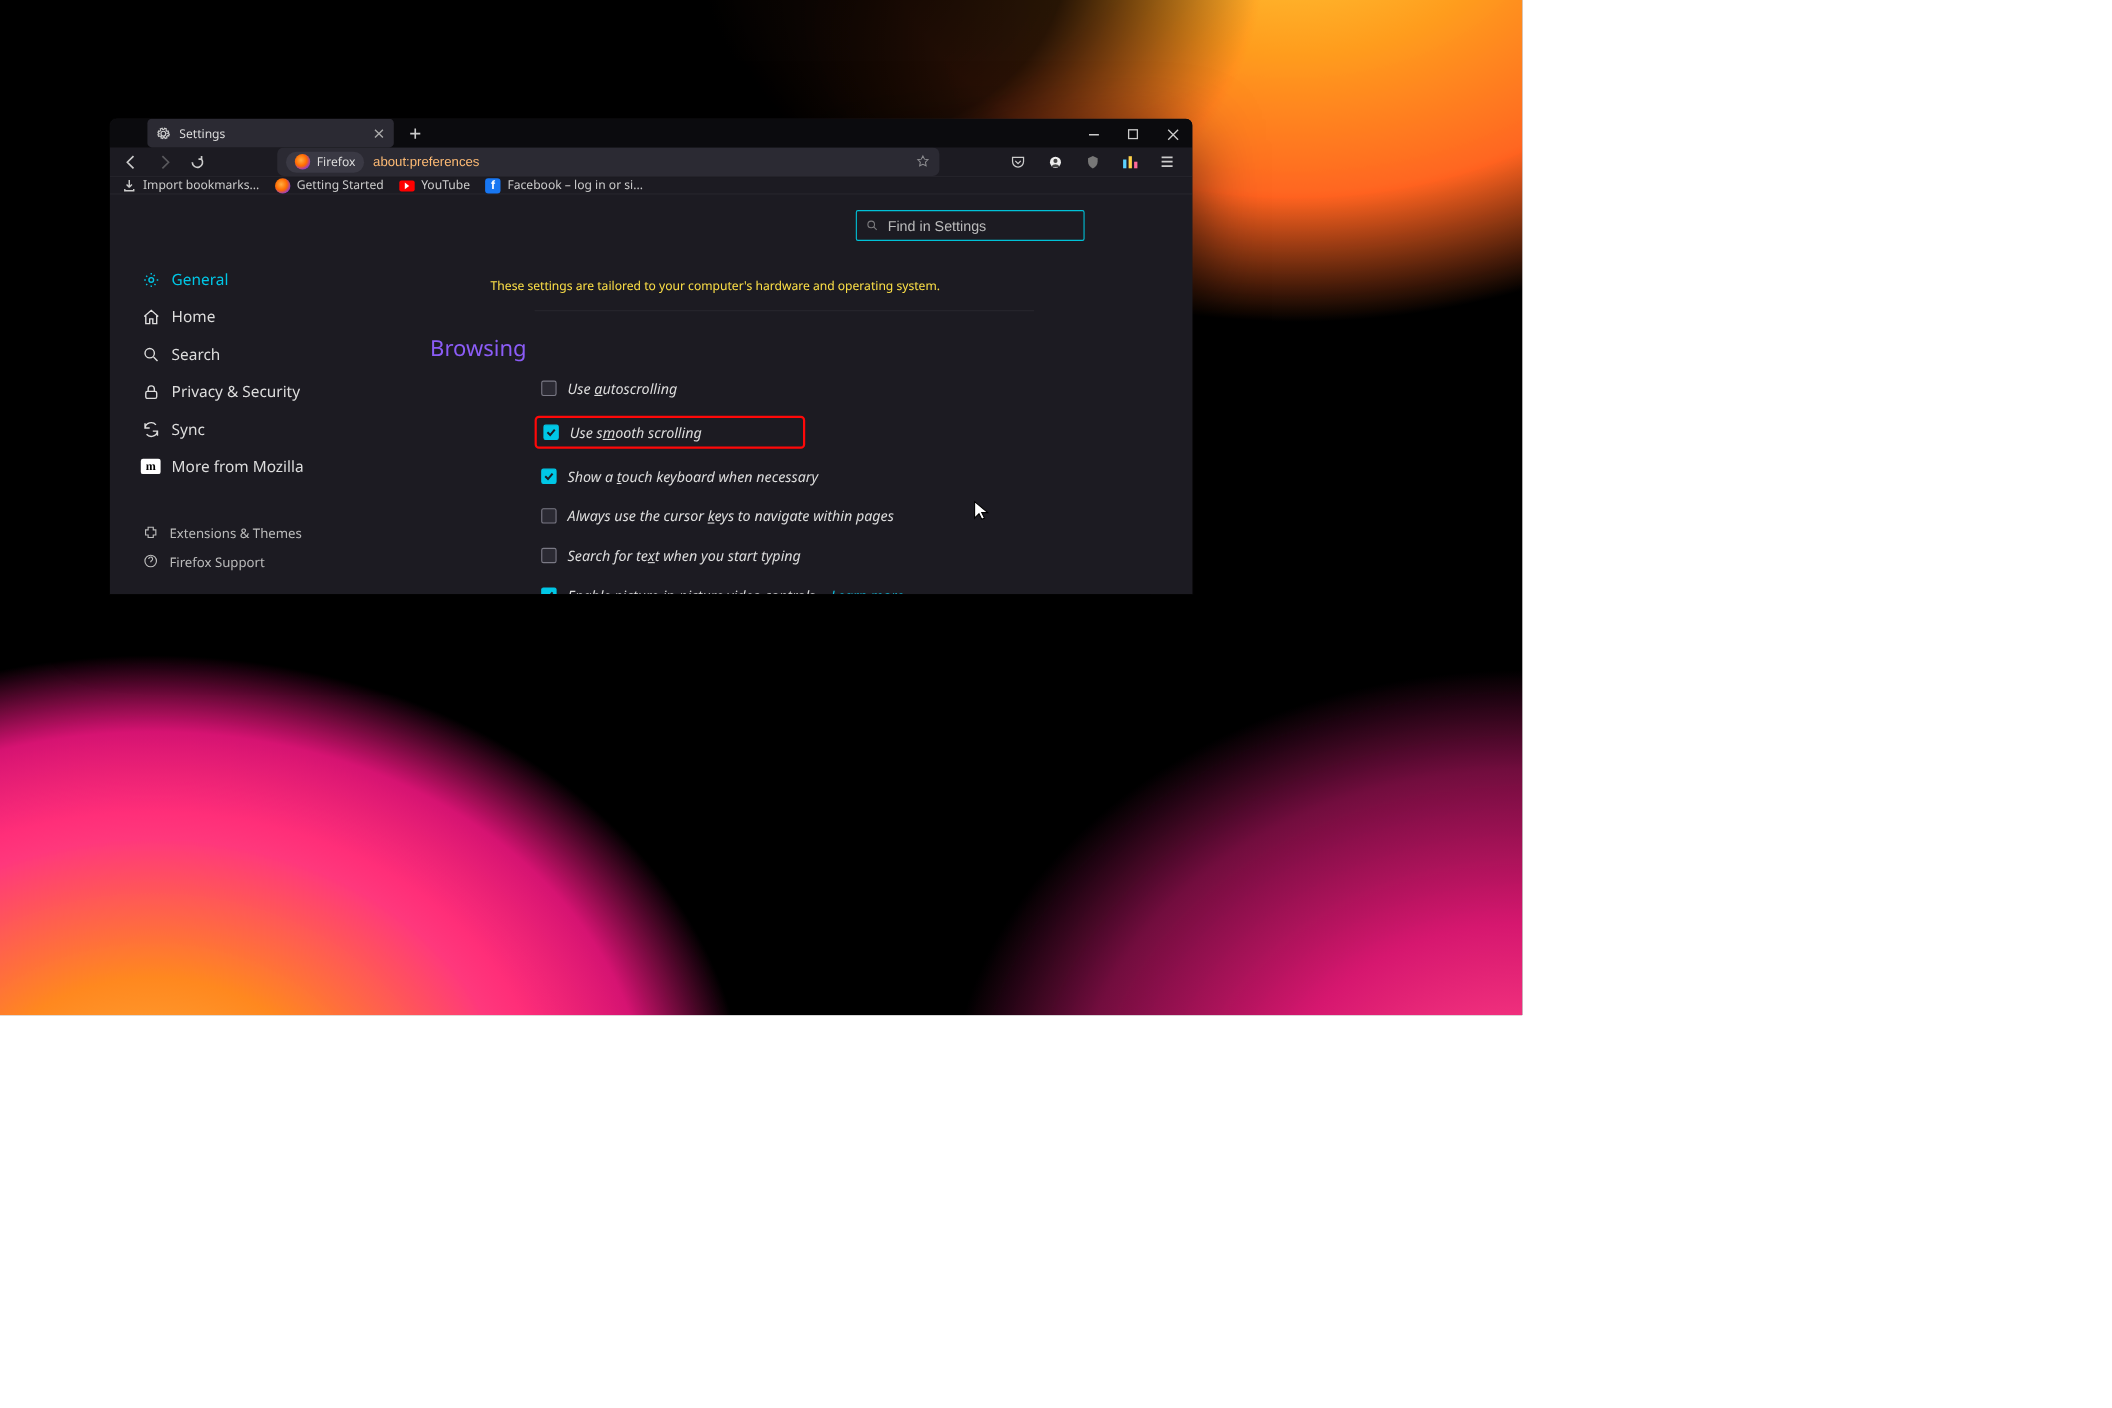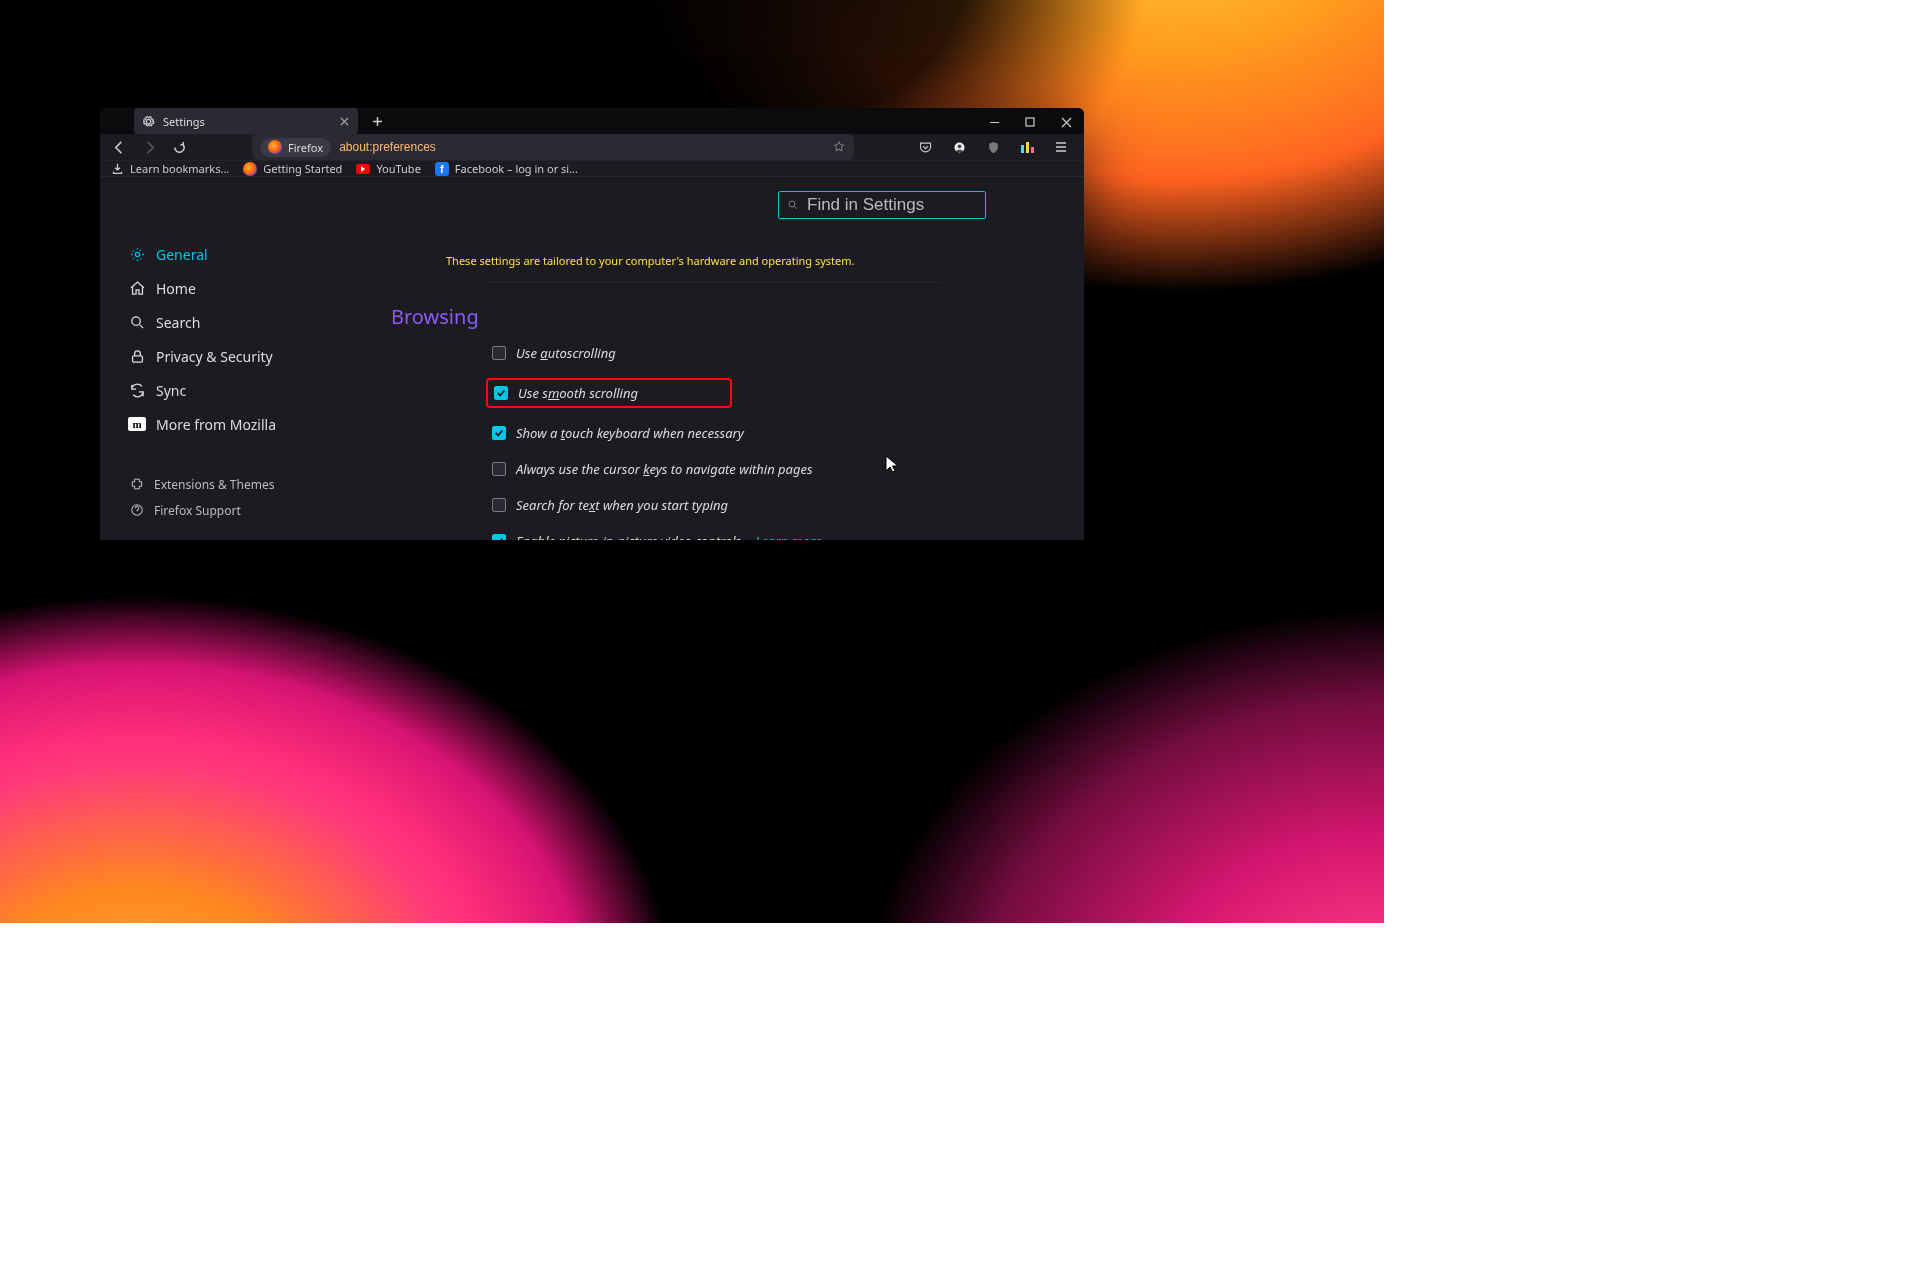--- a/index.html
+++ b/index.html
@@ -129,21 +129,21 @@
   }
   .searchbox {
     position:absolute; top: 14px; right: 98px;
     width: 208px; height: 28px;
     border: 1.5px solid #00c2d8;
     border-radius: 2px;
     display:flex; align-items:center; gap:6px;
     padding: 0 8px;
     background:#1c1b22;
   }
-  .searchbox input { flex:1; background:none; border:none; outline:none; color:#ddd; font-size:17px; }
+  .searchbox input { flex:1; background:none; border:none; outline:none; color:#ddd; font-size:13px; }
   .searchbox input::placeholder { color:#bbb; }
   .searchbox .caret { width:1px; height:14px; background:#fff; margin-left:-4px; }
   .searchbox .mag { opacity:0.6; }
 
   .tailored {
     margin: 58px 0 10px 120px;
     font-size: 11px; color:#fde047;
   }
   .hr { margin: 14px 100px 0 160px; border-top:1px solid rgba(255,255,255,0.06); }
 
@@ -295,21 +295,21 @@
     </div>
   </div>
 
   <div class="bookmarks">
     <div class="bm">
       <span class="bico">
           <svg width="13" height="13" viewBox="0 0 16 16">
             <path fill="none" stroke="#ccc" stroke-width="1.6" d="M8 2v8m0 0l-3-3m3 3l3-3M3 12v2h10v-2"></path>
           </svg>
         </span>
-      <span>Learn bookmarks...</span>
+      <span>Import bookmarks...</span>
     </div>
     <div class="bm">
       <span class="bico ffx"></span>
       <span>Getting Started</span>
     </div>
     <div class="bm">
       <span class="bico">
           <span class="yt"></span>
         </span>
       <span>YouTube</span>

